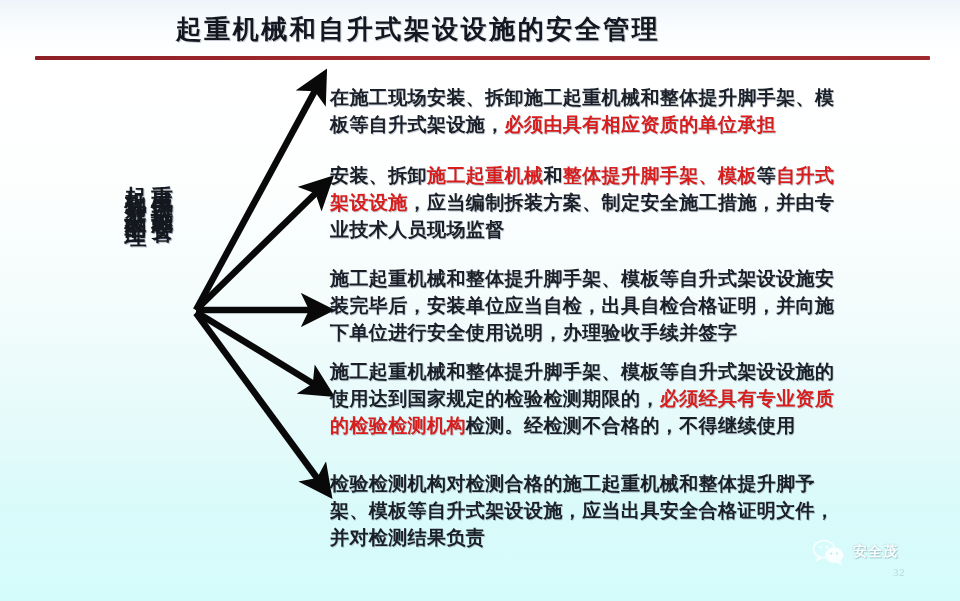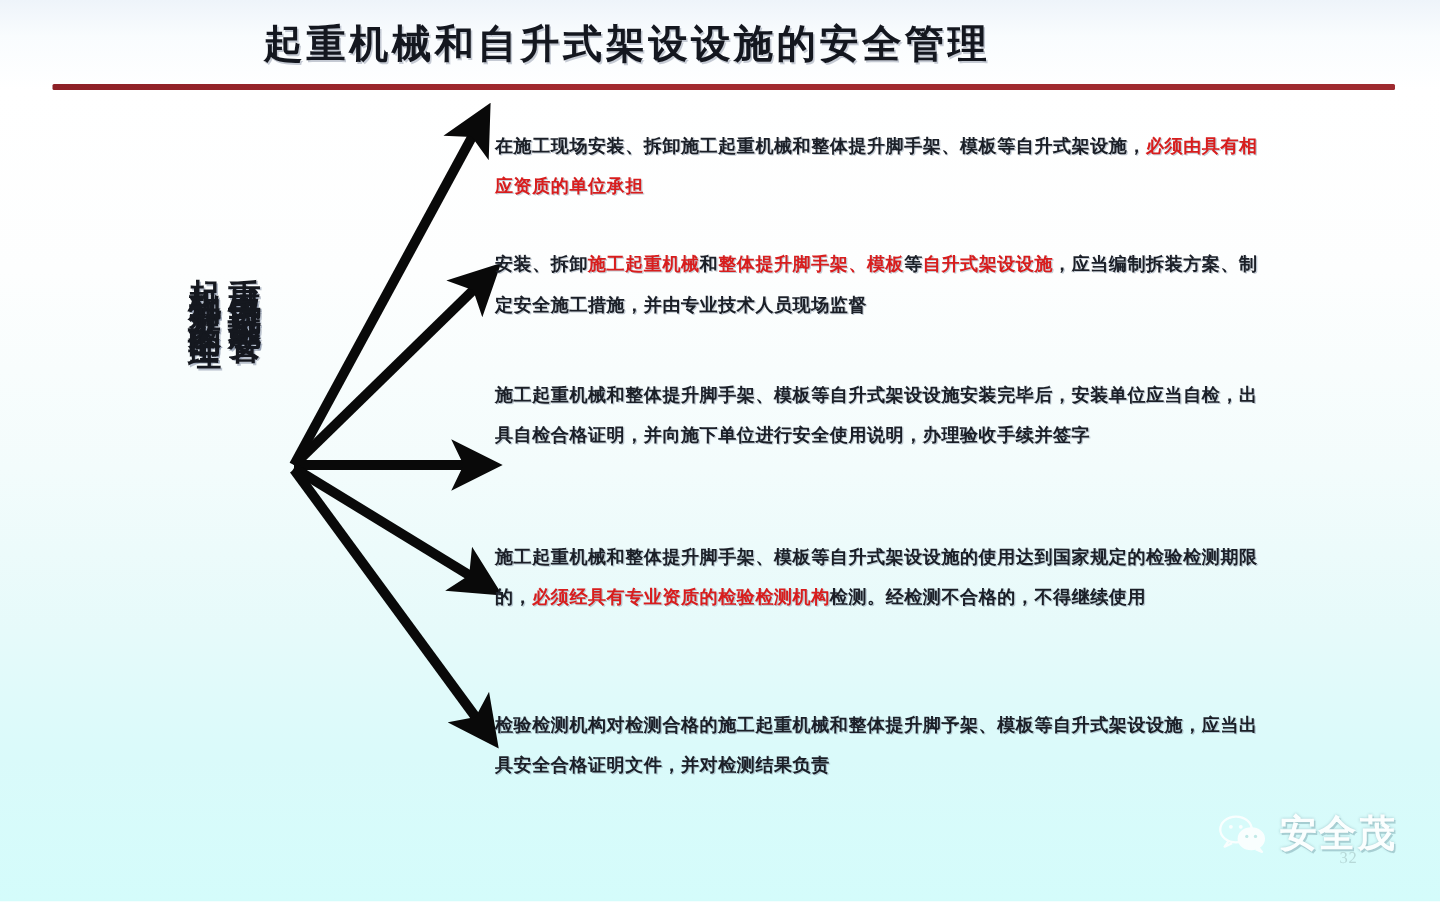--- a/index.html
+++ b/index.html
@@ -53,41 +53,41 @@
     white-space:nowrap;
   }
   .vcol.c1{margin-right:0px;}
   .vcol.c2{margin-right:4px;}
   
   #arrows{position:absolute;left:0;top:0;width:960px;height:601px;}
   
   .block{
     position:absolute;left:330px;width:516px;
     font-family:"DejaVu Serif","Liberation Serif",serif;
-    font-size:12px;font-weight:bold;
+    font-size:19px;font-weight:bold;
     line-height:27px;letter-spacing:.4px;
     color:#1b1f27;
     text-shadow:.8px .8px 0 rgba(120,135,158,.42);
   }
   .block .r{color:#d81d1d;}
   .block .k{color:#1b1f27;}
   #b1{top:84px;}
   #b2{top:164px;font-family:Liberation Mono, monospace;}
-  #b3{top:250px;}
+  #b3{top:265px;}
   #b4{top:358px;}
   #b5{top:470px;}
   
   .watermark{
     position:absolute;left:812px;top:539px;
     display:flex;align-items:center;gap:7px;
     opacity:.9;
   }
   .wm-text{
     font-family:"DejaVu Serif","Liberation Serif",serif;
-    font-size:25px;font-weight:bold;color:#ffffff;
+    font-size:14px;font-weight:bold;color:#ffffff;
     letter-spacing:1px;
     text-shadow:0 0 2px rgba(150,190,195,.95),
                 1px 1px 0 rgba(160,200,205,.9);
   }
   .pagenum{
     position:absolute;left:893px;top:566px;
     font-family:Liberation Serif, serif;
     font-size:11px;color:#b7d9d8;letter-spacing:.5px;
   }
 </style>

